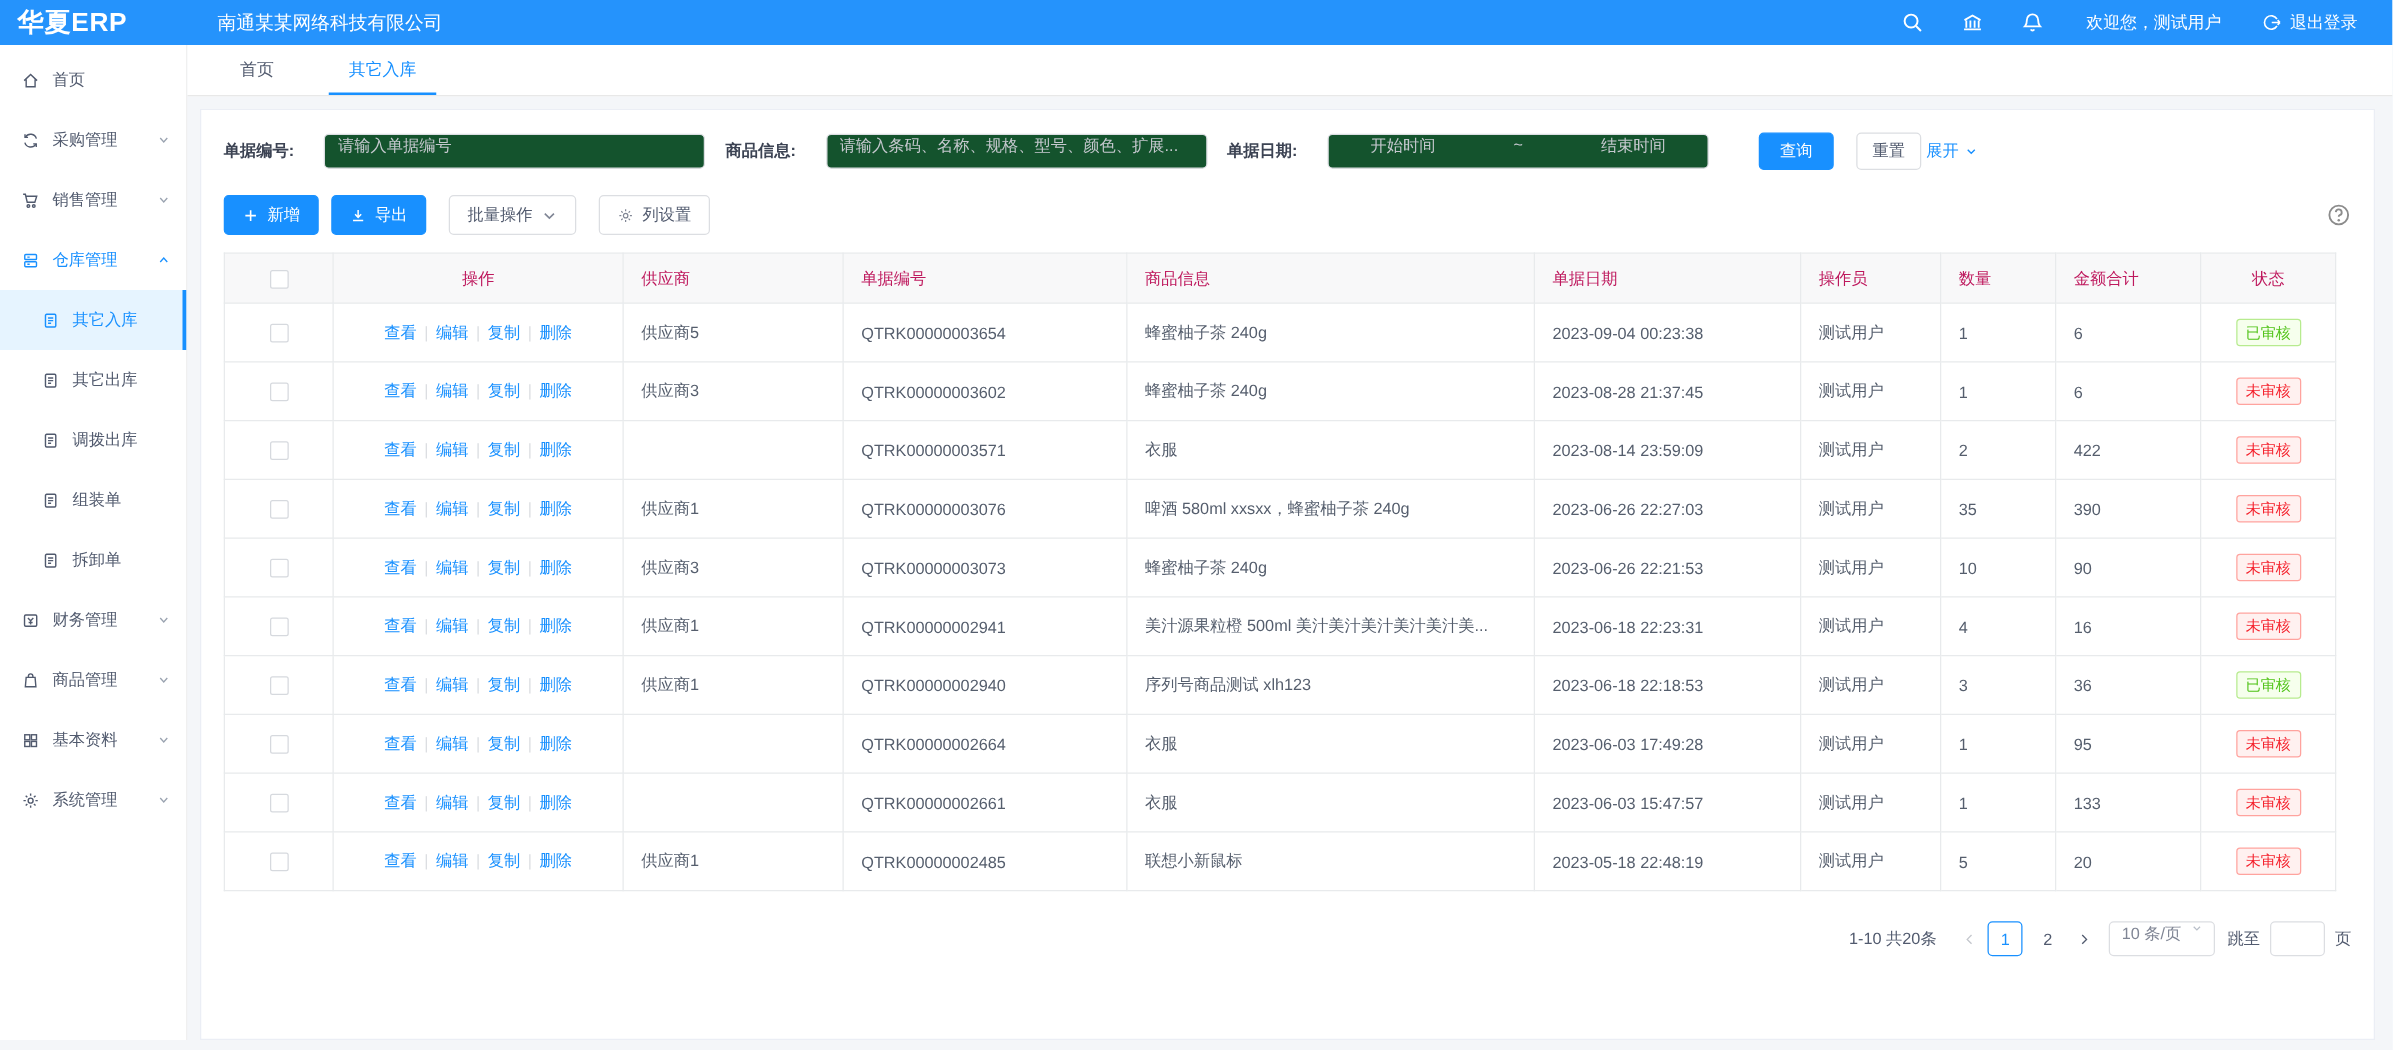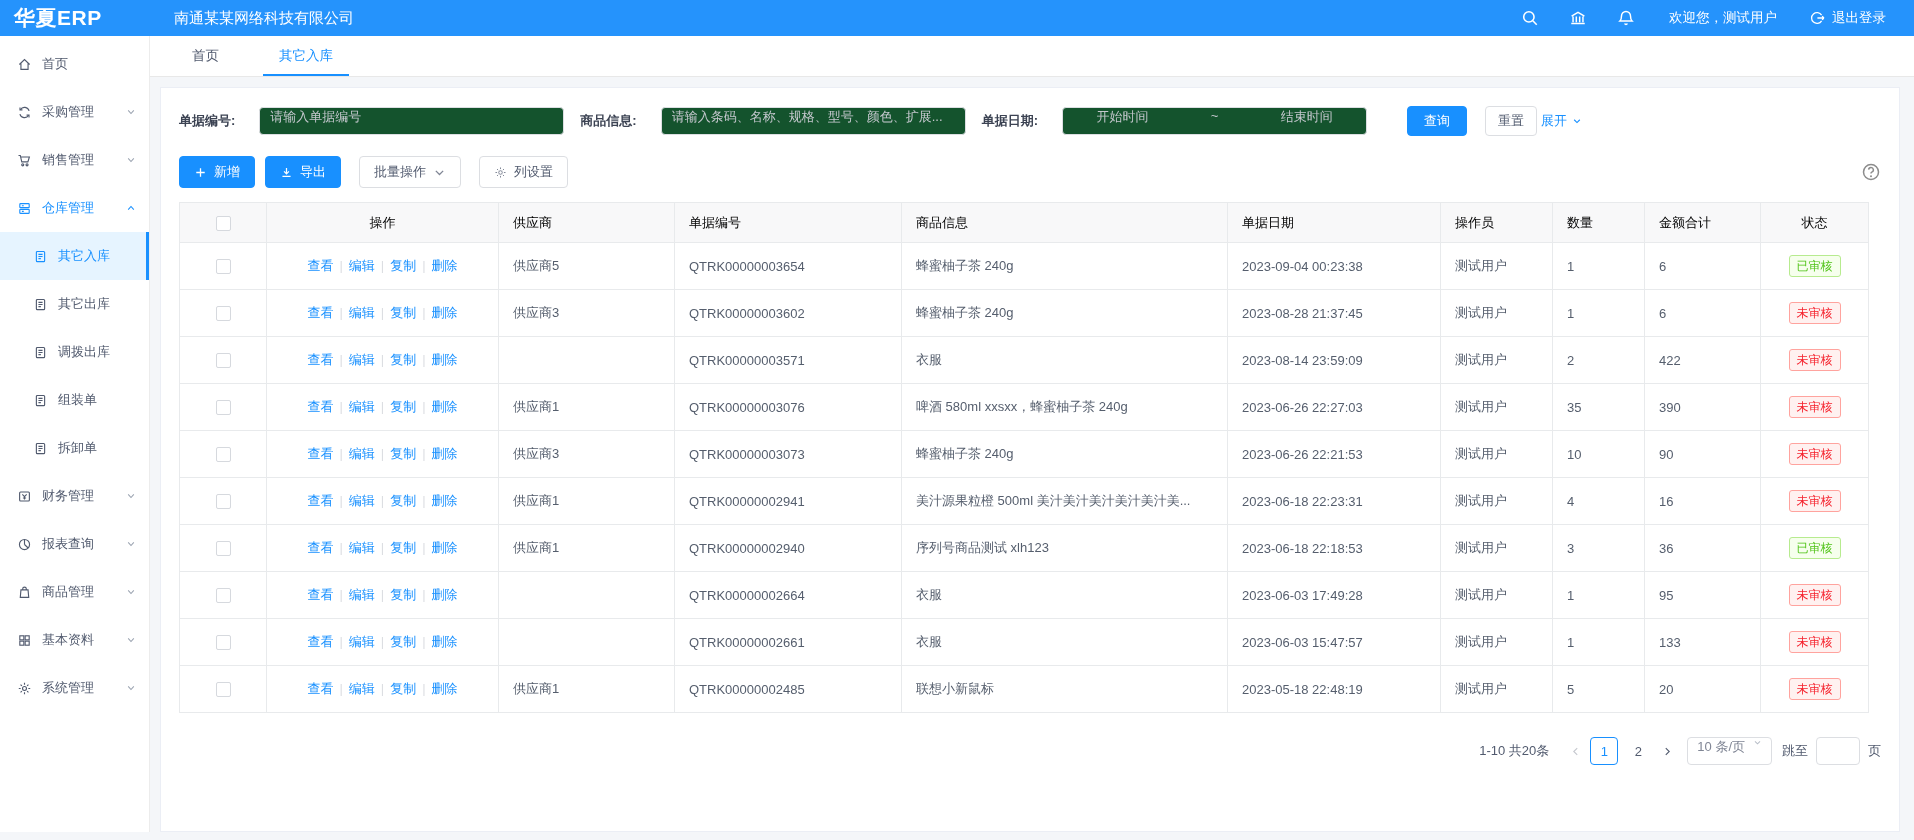--- a/index.html
+++ b/index.html
@@ -66,21 +66,21 @@
   .tbtn svg { width:13px; height:13px; }
   .tbtn-primary { background:#1890ff; color:#fff; border:1px solid #1890ff; }
   .tbtn-default { background:#fff; color:#515a6e; border:1px solid #dcdee2; }
   .mr10 { margin-right:10px; } .mr18 { margin-right:18px; }
   .help { margin-left:auto; width:20px; height:20px; color:#8c8c8c; cursor:pointer; }
   .help svg { width:20px; height:20px; }
 
   
   table { border-collapse:collapse; table-layout:fixed; margin-top:14px; font-size:13px; color:#555e6d; }
   th, td { border:1px solid #e8eaec; padding:0 14px; text-align:left; white-space:nowrap; overflow:hidden; }
-  thead th { height:40px; background:#f8f8f9; font-weight:normal; color:#000000; }
+  thead th { height:40px; background:#f8f8f9; font-weight:normal; color:#be185d; }
   tbody td { height:47px; background:#fff; }
   .c-center { text-align:center; padding:0 4px; }
   .checkbox { width:15px; height:15px; border:1px solid #d6d9de; border-radius:2px; background:#fff;
     display:inline-block; vertical-align:middle; cursor:pointer; }
   .alink { color:#1890ff; cursor:pointer; }
   .asep { color:#dcdee2; margin:0 6px; }
   .badge { display:inline-block; font-size:12px; line-height:20px; padding:0 7px; border-radius:3px; border:1px solid; }
   .badge.approved { color:#52c41a; background:#f6ffed; border-color:#b7eb8f; }
   .badge.pending { color:#f5222d; background:#fff1f0; border-color:#ffa39e; }
 
@@ -244,34 +244,20 @@
         <span>财务管理</span>
         <span class="chev">
           <svg viewBox="0 0 16 16" fill="none" stroke="currentColor" stroke-width="1.7">
             <path d="M3.5 5.5 8 10.5l4.5-5"></path>
           </svg>
         </span>
       </div>
       <div class="side-item">
         <span class="sicon">
           <svg viewBox="0 0 16 16" fill="none" stroke="currentColor" stroke-width="1.2">
-            <circle cx="8" cy="8" r="5.4"></circle>
-            <path d="M8 8V2.6M8 8l3.9 3.7"></path>
-          </svg>
-        </span>
-        <span>报表查询</span>
-        <span class="chev">
-          <svg viewBox="0 0 16 16" fill="none" stroke="currentColor" stroke-width="1.7">
-            <path d="M3.5 5.5 8 10.5l4.5-5"></path>
-          </svg>
-        </span>
-      </div>
-      <div class="side-item">
-        <span class="sicon">
-          <svg viewBox="0 0 16 16" fill="none" stroke="currentColor" stroke-width="1.2">
             <path d="M4.2 5.2h7.6l.7 8H3.5z"></path>
             <path d="M6.1 5.2V4.1a1.9 1.9 0 0 1 3.8 0v1.1"></path>
           </svg>
         </span>
         <span>商品管理</span>
         <span class="chev">
           <svg viewBox="0 0 16 16" fill="none" stroke="currentColor" stroke-width="1.7">
             <path d="M3.5 5.5 8 10.5l4.5-5"></path>
           </svg>
         </span>

